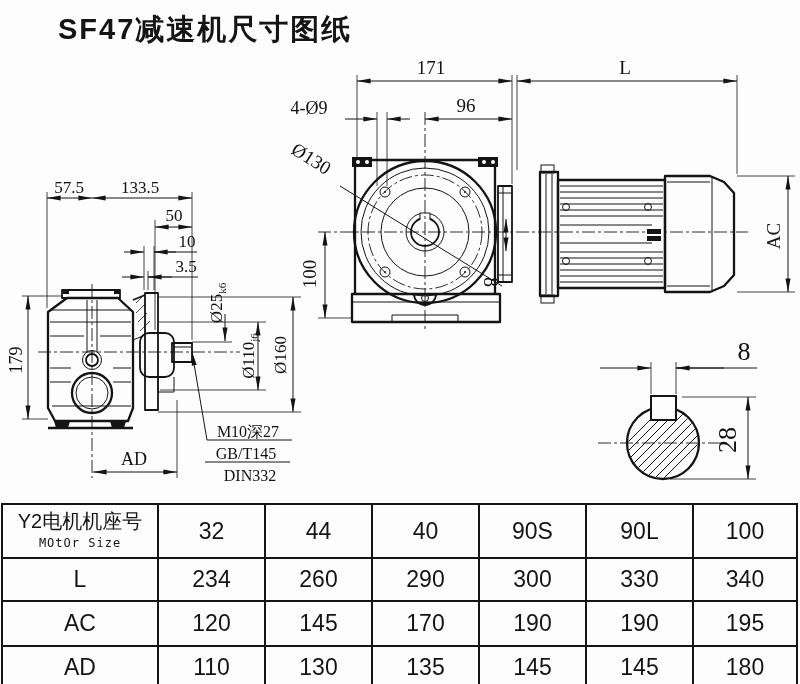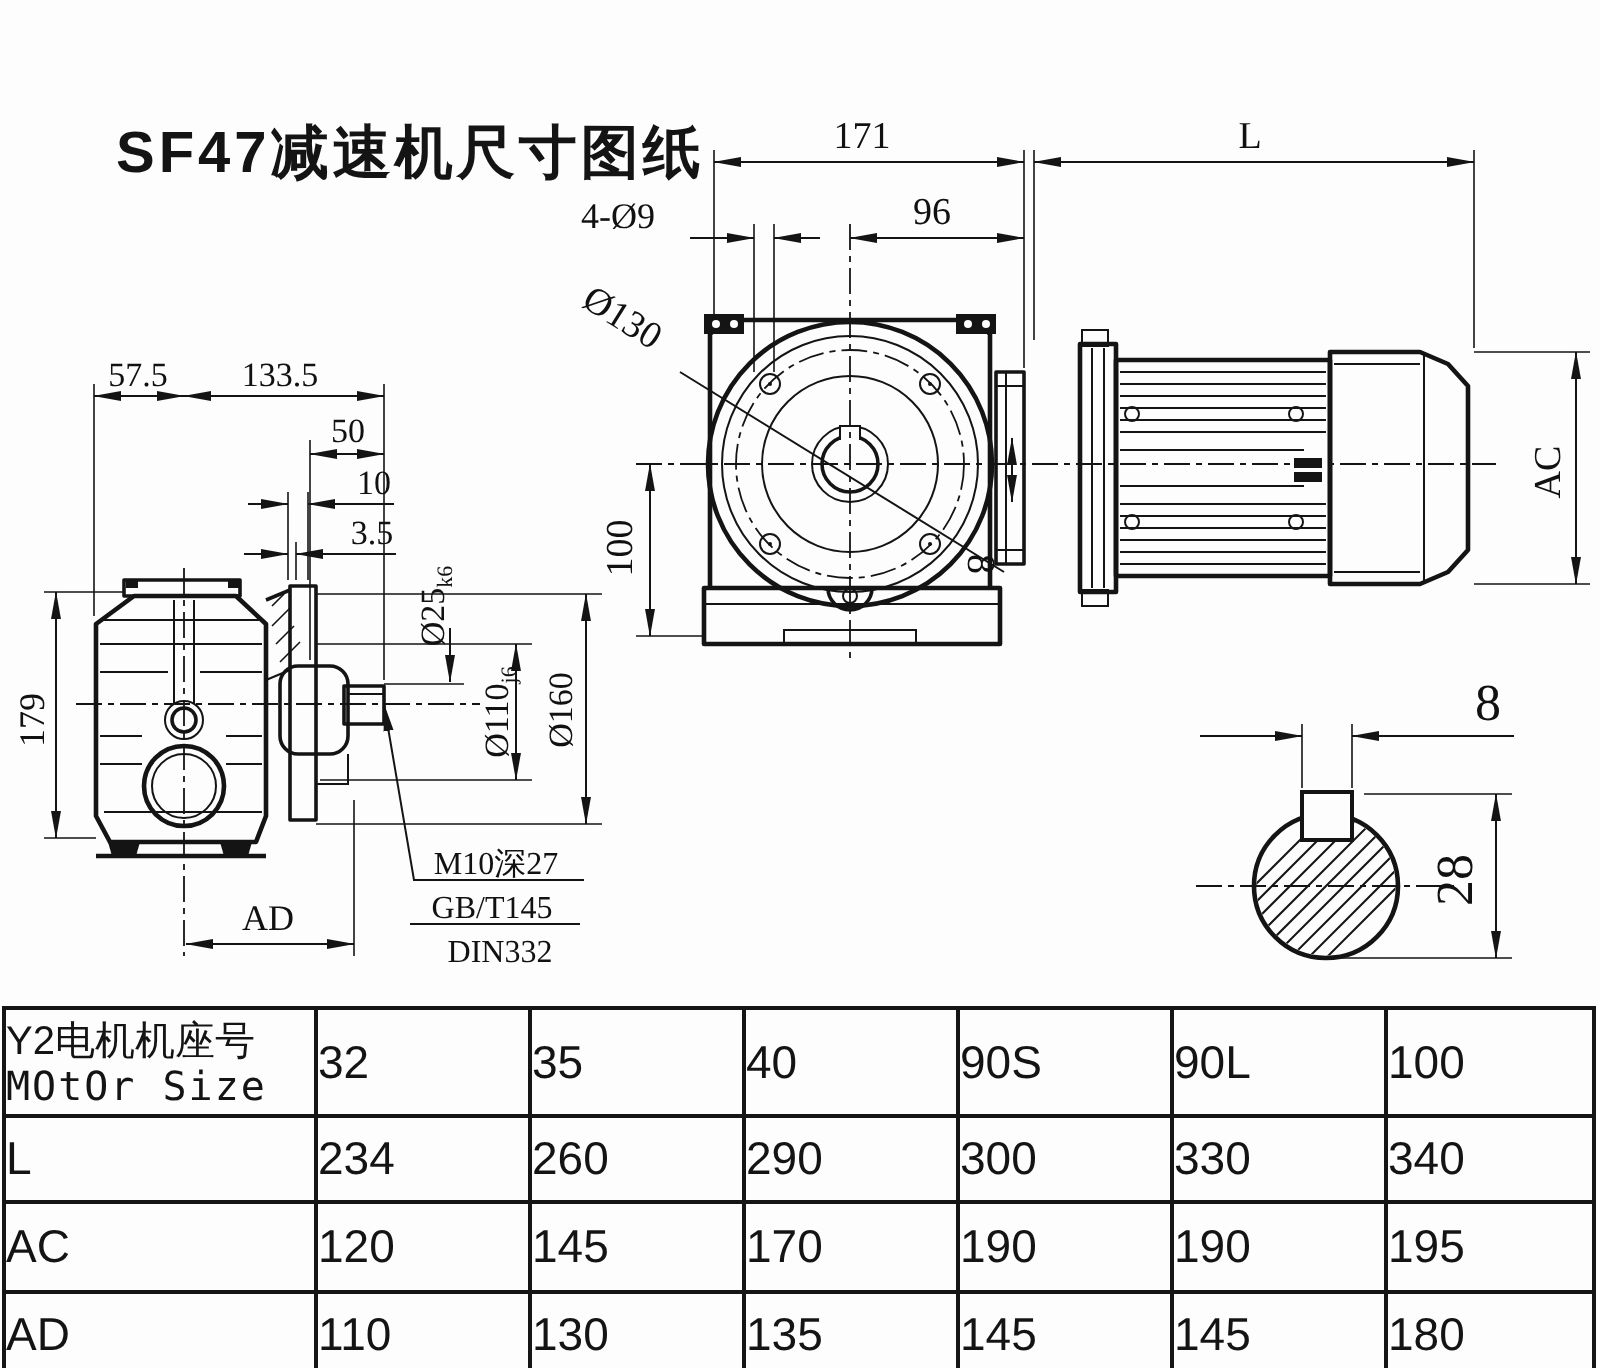--- a/index.html
+++ b/index.html
@@ -1,42 +1,42 @@
 <!DOCTYPE html>
 <html><head>
 <meta charset="utf-8">
 <style>
   html,body{margin:0;padding:0;background:#fdfdfd;}
   #page{position:relative;width:800px;height:684px;background:#fdfdfd;overflow:hidden;
         font-family:"Liberation Sans",sans-serif;color:#141414;}
   #title{position:absolute;left:58px;top:10px;font-size:29px;font-weight:bold;
-         letter-spacing:2px;font-family:"Liberation Sans",sans-serif;margin-top:47px;}
+         letter-spacing:2px;font-family:"Liberation Sans",sans-serif;}
   #logo{position:absolute;left:62px;top:58px;border:2px solid #523030;padding:1px;background:#fdfdfd;}
   #logo .inner{border:1px solid #523030;padding:0 7px 2px 7px;}
   #logo .txt{font-family:"Liberation Serif",serif;font-weight:600;font-size:24px;color:#2222cc;letter-spacing:0;}
   svg{position:absolute;left:0;top:0;}
   .ol{stroke:#141414;stroke-width:2.3;fill:none;stroke-linejoin:round;}
   .ol2{stroke:#141414;stroke-width:1.8;fill:none;stroke-linejoin:round;}
   .tl{stroke:#141414;stroke-width:1;fill:none;}
   .tl8{stroke:#141414;stroke-width:.8;fill:none;}
   .dim{stroke:#141414;stroke-width:1;fill:none;}
   .cl{stroke:#141414;stroke-width:.9;fill:none;stroke-dasharray:13 3 3 3;}
   .fil{fill:#141414;stroke:none;}
   text{font-family:"Liberation Serif",serif;fill:#111;}
   .t17{font-size:17px;} .t18{font-size:18px;} .t19{font-size:19px;}
   .t16{font-size:16px;} .t26{font-size:26px;} .t20{font-size:20px;}
   .mid{text-anchor:middle;}
   
   #spec{position:absolute;left:1px;top:503px;width:797px;border-collapse:collapse;table-layout:fixed;}
-  #spec td{border:2px solid #151515;text-align:left;vertical-align:middle;padding:0;
+  #spec td{border:2px solid #151515;text-align:center;vertical-align:middle;padding:0;
            font-size:23px;font-family:"Liberation Sans",sans-serif;}
   #spec tr.hdr td{height:52px;}
   #spec tr.r1 td{height:41px;} #spec tr.r2 td{height:43px;} #spec tr.r3 td{height:41px;}
   .hcn{font-size:20px;line-height:24px;}
-  .hen{font-family:"DejaVu Sans Mono",monospace;font-size:20px;letter-spacing:1px;line-height:20px;}
+  .hen{font-family:"DejaVu Sans Mono",monospace;font-size:12px;letter-spacing:1px;line-height:20px;}
   .rowlab{font-size:23px;}
 </style>
 </head>
 <body>
 
 <div id="page">
 
   <svg width="800" height="503" viewBox="0 0 800 503">
     <defs>
       <marker id="arr" viewBox="0 0 14 6" refX="13.6" refY="3" markerWidth="14" markerHeight="6" markerUnits="userSpaceOnUse" orient="auto-start-reverse">
@@ -234,21 +234,21 @@
         <col style="width:107px">
         <col>
     </colgroup>
     <tbody>
       <tr class="hdr">
         <td>
           <div class="hcn">Y2电机机座号</div>
           <div class="hen">MOtOr Size</div>
         </td>
         <td>32</td>
-        <td>35</td>
+        <td>44</td>
         <td>40</td>
         <td>90S</td>
         <td>90L</td>
         <td>100</td>
       </tr>
       <tr class="r1">
         <td class="rowlab">L</td>
         <td>234</td>
         <td>260</td>
         <td>290</td>

